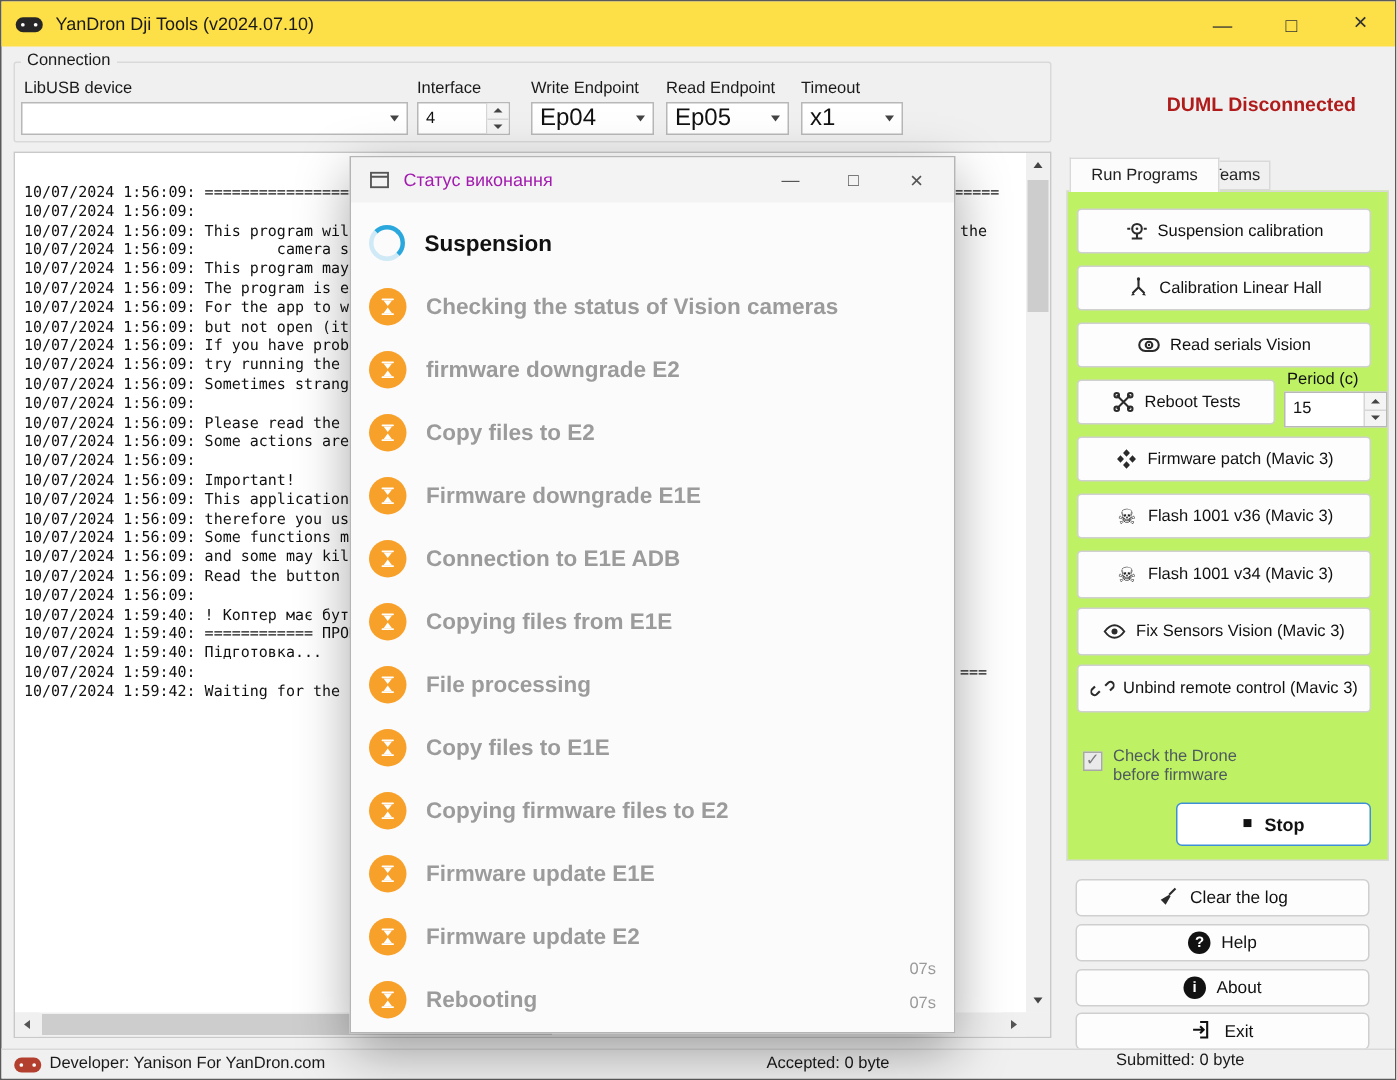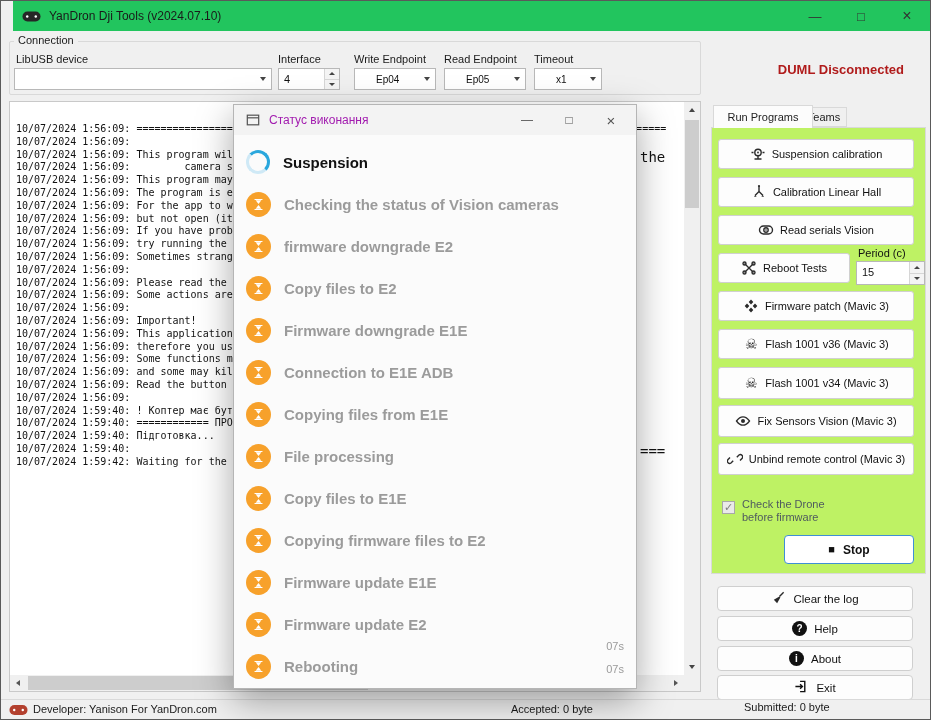--- a/index.html
+++ b/index.html
@@ -1,51 +1,51 @@
 <!DOCTYPE html>
 <html><head>
 <meta charset="utf-8">
 <style>
   *{box-sizing:border-box}
   body{margin:0;width:931px;height:720px;background:#f0f0f0;font-family:"Liberation Sans",sans-serif;overflow:hidden}
   .window{position:relative;width:931px;height:720px;border:1px solid #5a5a5a;background:#f0f0f0}
 
   
-  .titlebar{position:absolute;top:0;left:12px;right:0;height:30px;background:#22c55e;display:flex;align-items:center}
+  .titlebar{position:absolute;top:0;left:0;right:0;height:30px;background:#fde047;display:flex;align-items:center}
   .app-icon{margin-left:9px;width:19px;height:13px;flex:none}
   .title-text{margin-left:8px;font-size:12px;color:#1a1a1a}
   .win-controls{position:absolute;right:0;top:0;height:30px;display:flex}
   .win-btn{width:46px;height:30px;display:flex;align-items:center;justify-content:center;font-size:13px;color:#333}
   .win-btn.close{font-size:16px}
 
   
   .group{position:absolute;left:8px;top:40px;width:692px;height:54px;border:1px solid #d9d9d9;border-radius:2px}
   .group-label{position:absolute;top:-8px;left:4px;background:#f0f0f0;padding:0 4px;font-size:11px;color:#1a1a1a}
   .fld-label{position:absolute;top:11px;font-size:11px;color:#1a1a1a;white-space:nowrap}
   .combo{position:absolute;top:26px;height:22px;background:#fff;border:1px solid #b8b8b8;display:flex;align-items:center}
-  .combo .val{flex:1;padding-left:21px;font-size:10px;color:#111;white-space:nowrap;overflow:hidden}
+  .combo .val{flex:1;padding-left:5px;font-size:16px;color:#111;white-space:nowrap;overflow:hidden}
   .combo .arrow-zone{width:17px;height:100%;display:flex;align-items:center;justify-content:center}
   .tri-down{width:0;height:0;border-left:3.5px solid transparent;border-right:3.5px solid transparent;border-top:4px solid #444}
   .tri-up{width:0;height:0;border-left:3.5px solid transparent;border-right:3.5px solid transparent;border-bottom:4px solid #444}
   .tri-left{width:0;height:0;border-top:3.5px solid transparent;border-bottom:3.5px solid transparent;border-right:4px solid #555}
   .tri-right{width:0;height:0;border-top:3.5px solid transparent;border-bottom:3.5px solid transparent;border-left:4px solid #555}
   .spin{position:absolute;background:#fff;border:1px solid #b8b8b8;display:flex}
   .spin .spin-val{flex:1;font-size:11px;padding:4px 0 0 5px;color:#111}
   .spin-btns{width:15px;display:flex;flex-direction:column;border-left:1px solid #d6d6d6}
   .spin-b{flex:1;display:flex;align-items:center;justify-content:center;background:#f4f4f4;border-bottom:1px solid #d6d6d6}
   .spin-b:last-child{border-bottom:none}
   .spin-b .tri-up{border-left-width:3px;border-right-width:3px;border-bottom-width:3.5px}
   .spin-b .tri-down{border-left-width:3px;border-right-width:3px;border-top-width:3.5px}
   .duml{position:absolute;top:61px;right:26px;font-size:13px;font-weight:bold;color:#b01b1b}
 
   
   .log-area{position:absolute;left:8px;top:100px;width:692px;height:591px;background:#fff;border:1px solid #c9c9c9}
   .log-lines{position:absolute;top:21px;left:6px;right:20px;font-family:"DejaVu Sans Mono",monospace;font-size:10px;line-height:12.8px;color:#111;overflow:hidden}
   .log-line{white-space:pre;height:12.8px}
-  .log-frag{position:absolute;left:630px;font-family:"DejaVu Sans Mono",monospace;font-size:14px;color:#111;white-space:pre}
+  .log-frag{position:absolute;left:630px;font-family:"DejaVu Sans Mono",monospace;font-size:10px;color:#111;white-space:pre}
   .vscroll{position:absolute;top:0;right:0;width:16px;bottom:16px;background:#f0f0f0}
   .hscroll{position:absolute;left:0;bottom:0;height:16px;right:16px;background:#f0f0f0}
   .sb-btn{position:absolute;width:16px;height:16px;display:flex;align-items:center;justify-content:center;background:#f0f0f0}
   .sb-btn.up{top:0;left:0}.sb-btn.down{bottom:0;left:0}
   .sb-btn.left{left:0;top:0}.sb-btn.right{right:0;top:0}
   .vthumb{position:absolute;left:1px;width:14px;top:18px;height:88px;background:#cdcdcd}
   .hthumb{position:absolute;top:1px;height:14px;left:18px;width:340px;background:#cdcdcd}
   .sb-corner{position:absolute;right:0;bottom:0;width:16px;height:16px;background:#f0f0f0}
 
   

